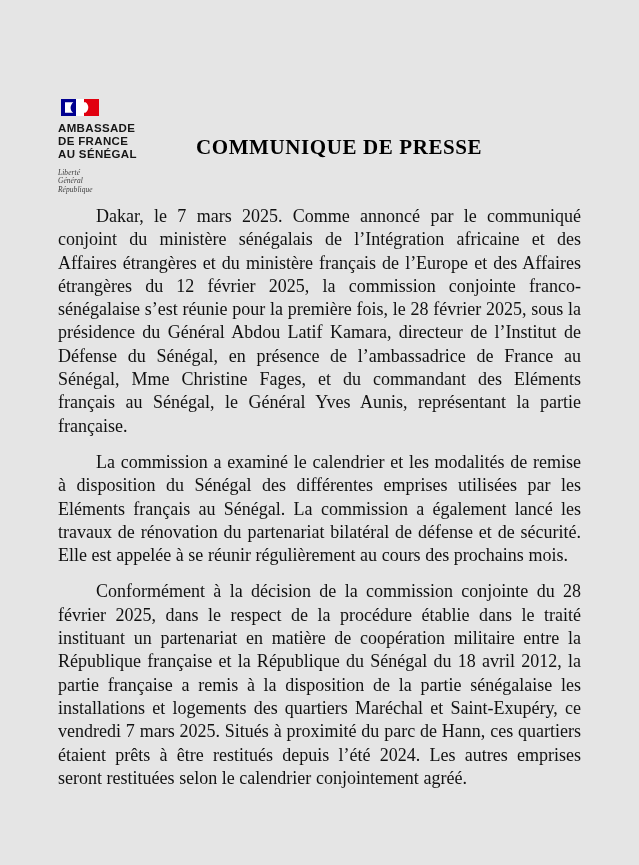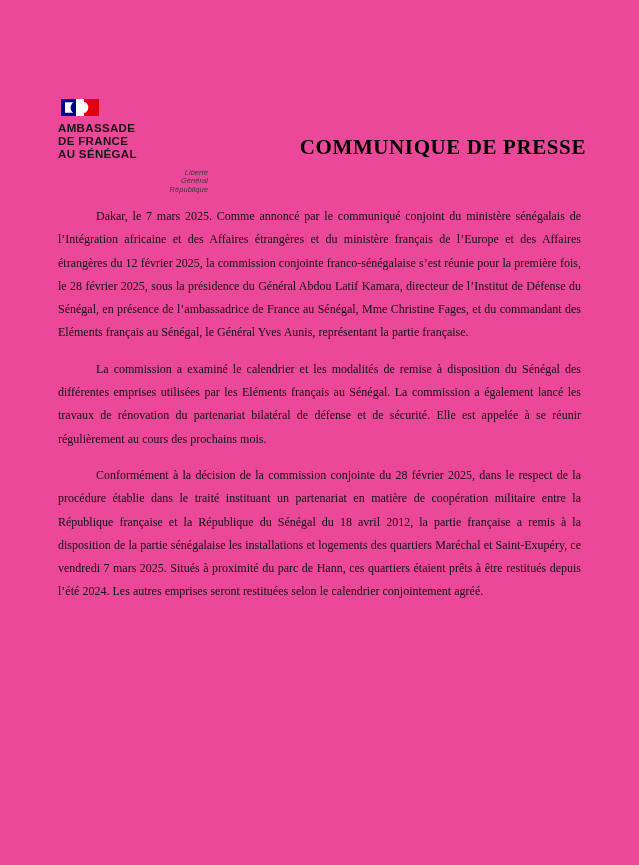--- a/index.html
+++ b/index.html
@@ -8,21 +8,21 @@
     background: #ffffff;
   }
   body {
     font-family: "Liberation Serif", "DejaVu Serif", serif;
     color: #000000;
   }
   .page {
     position: relative;
     width: 639px;
     height: 865px;
-    background: #ec4899;
+    background: #e5e5e5;
     overflow: hidden;
     box-sizing: border-box;
   }
 
   
   .header {
     position: absolute;
     left: 0;
     top: 0;
     width: 639px;
@@ -51,55 +51,54 @@
     font-size: 11.5px;
     line-height: 13.2px;
     letter-spacing: 0.35px;
     color: #161616;
     text-transform: uppercase;
   }
   .logo-name div { white-space: nowrap; }
 
   .logo-motto {
     margin-top: 7px;
-    font-family: Liberation Sans, sans-serif;
+    font-family: Liberation Serif, serif;
     font-style: italic;
     font-size: 7.4px;
     line-height: 8.6px;
     color: #3a3a3a;
     letter-spacing: 0.1px;
-    text-align: right;
   }
   .logo-motto div { white-space: nowrap; }
 
   .doc-title {
     position: absolute;
     left: 196px;
     top: 134px;
     width: 390px;
-    text-align: right;
+    text-align: left;
     font-family: "Liberation Serif", "DejaVu Serif", serif;
     font-weight: 700;
     font-size: 21px;
     line-height: 26px;
     letter-spacing: 0.6px;
     color: #000000;
   }
 
   
   .body-text {
     position: absolute;
     left: 58px;
     top: 205px;
     width: 523px;
   }
 
   .para {
     font-family: "Liberation Serif", "DejaVu Serif", serif;
-    font-size: 12px;
+    font-size: 18px;
     line-height: 23.3px;
     text-align: justify;
     text-indent: 38px;
     margin: 0 0 13px 0;
     color: #111111;
     hyphens: none;
     word-spacing: 0.1px;
   }
   .para:last-child { margin-bottom: 14px; }
 </style>

